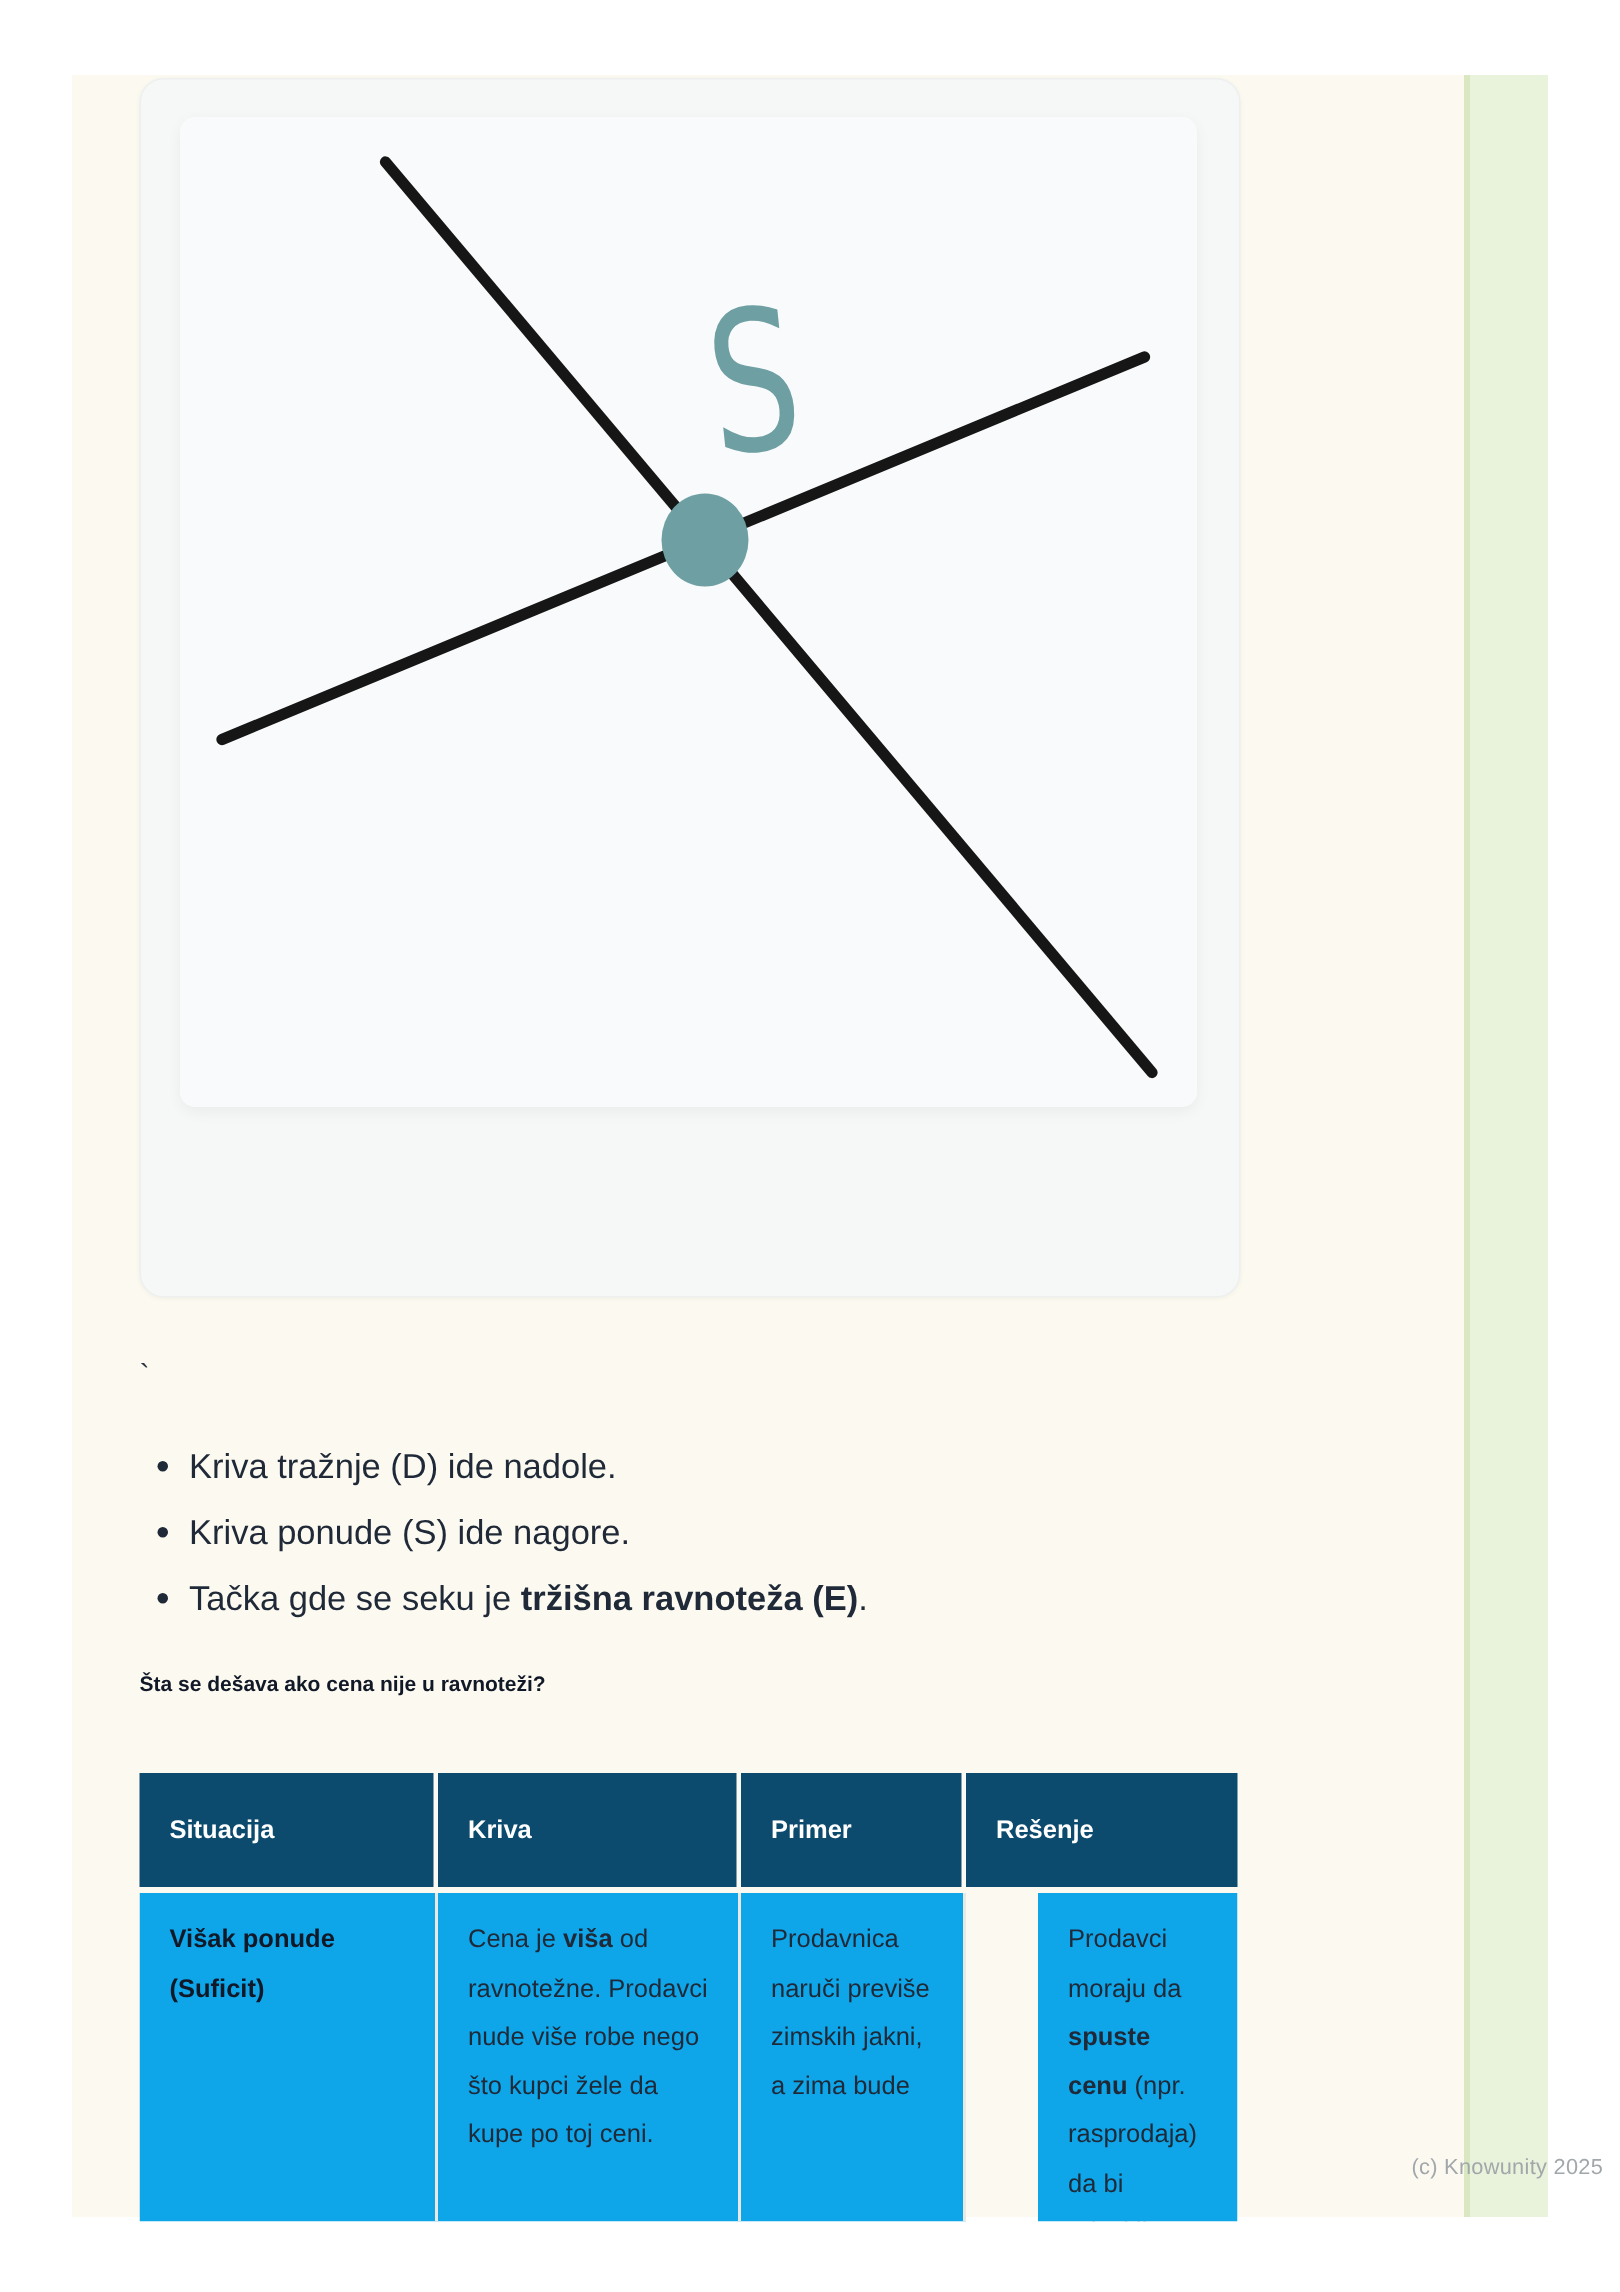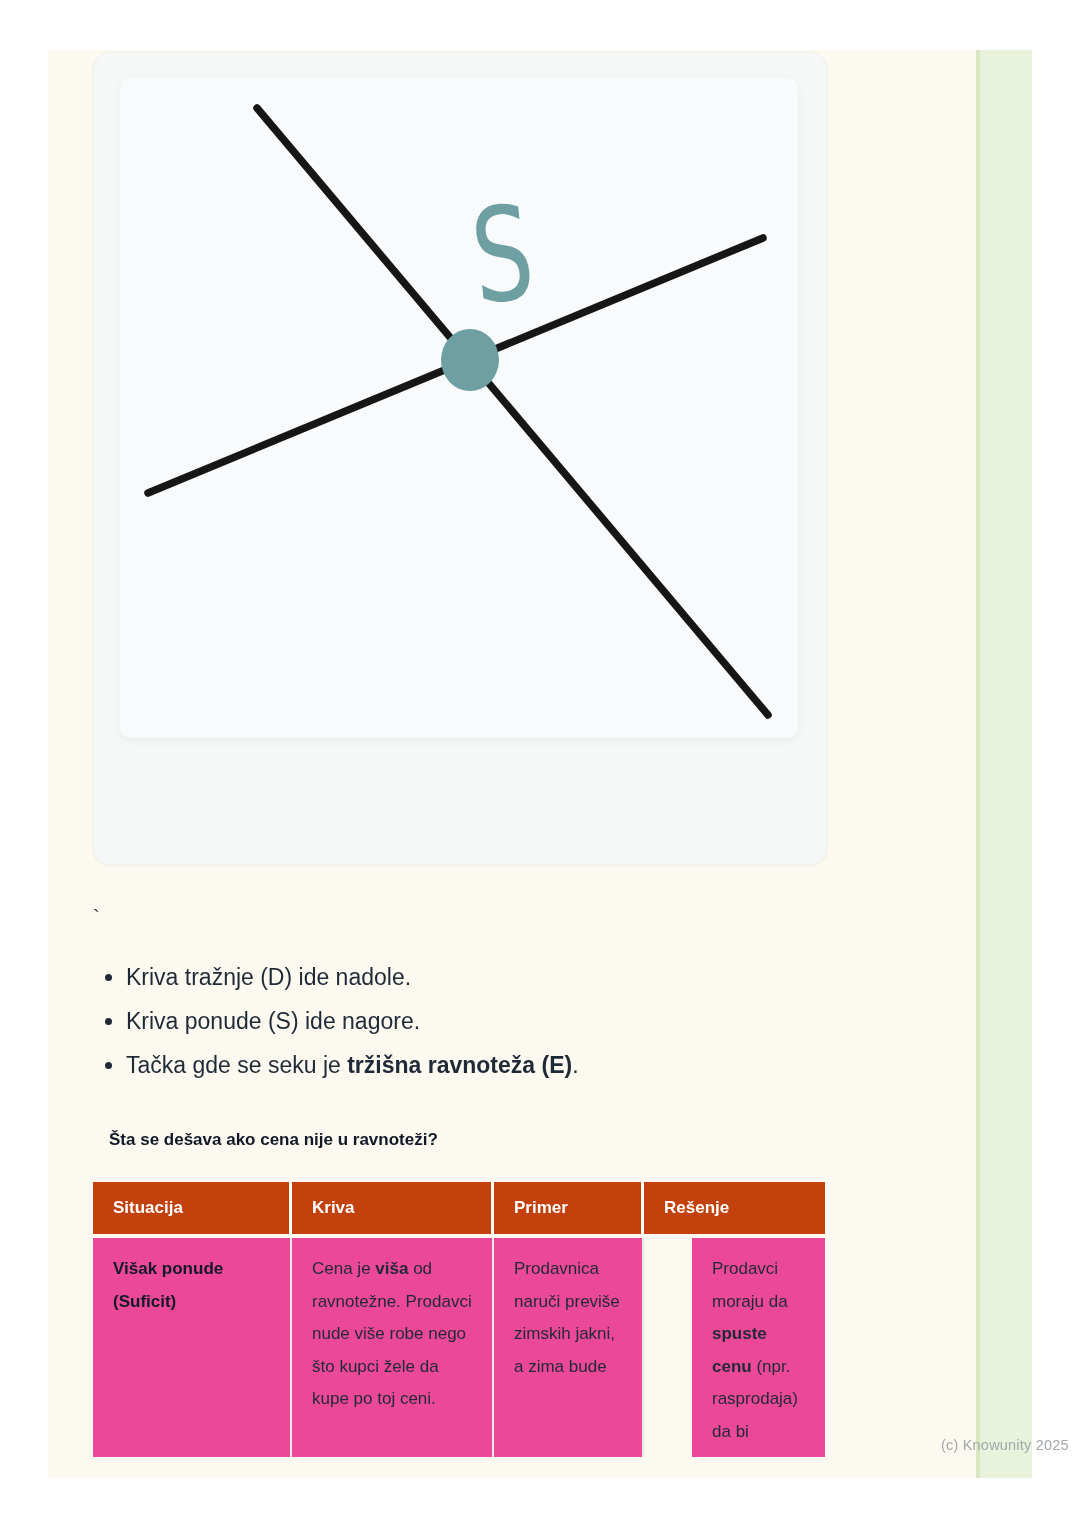--- a/index.html
+++ b/index.html
@@ -37,37 +37,37 @@
     position:absolute; left:93px; top:906px; font-size:20px; color:#2b3440;
   }
   .bullets {
     position:absolute; left:96px; top:963px; width:720px;
     margin:0; padding:0 0 0 30px;
     font-size:23px; line-height:28px; color:#1f2937;
     list-style:disc;
   }
   .bullets li { margin-bottom:16px; }
   .question {
-    position:absolute; left:93px; top:1114px; margin:16px;
-    font-size:17px; font-weight:bold; color:#111827;
+    position:absolute; left:93px; top:1114px; margin:0;
+    font-size:14px; font-weight:bold; color:#111827;
   }
   .eq-table { position:absolute; left:93px; top:1182px; width:732px; }
   .t-header { display:grid; grid-template-columns:199px 202px 150px 181px; }
   .t-header .hcell {
-    background:#c2410c; color:#ffffff; font-weight:bold; font-size:17px;
-    height:52px; display:flex; align-items:center; padding-left:20px;
+    background:#0c4a6e; color:#ffffff; font-weight:bold; font-size:17px;
+    height:76px; display:flex; align-items:center; padding-left:20px;
     box-sizing:border-box; border-right:3px solid #fbfaf3;
   }
   .t-header .hcell:last-child { border-right:none; }
   .t-body {
     display:grid; grid-template-columns:199px 202px 150px 181px;
     margin-top:4px; height:219px; overflow:hidden;
   }
   .t-body .cell {
-    background:#ec4899; padding:15px 20px 0 20px;
+    background:#0ea5e9; padding:15px 20px 0 20px;
     font-size:17px; line-height:32.5px; color:#1f2937;
     box-sizing:border-box; border-right:2px solid #e9e8e3;
     overflow:hidden;
   }
   .t-body .cell:last-child { border-right:none;margin-left:48px; }
   .t-body .cell.key { font-weight:bold; color:#111827; }
   .watermark {
     position:absolute; left:893px; top:1437px;
     font-size:14.5px; color:#a2a7ab; z-index:5; letter-spacing:0.2px;margin-left:48px;
   }

